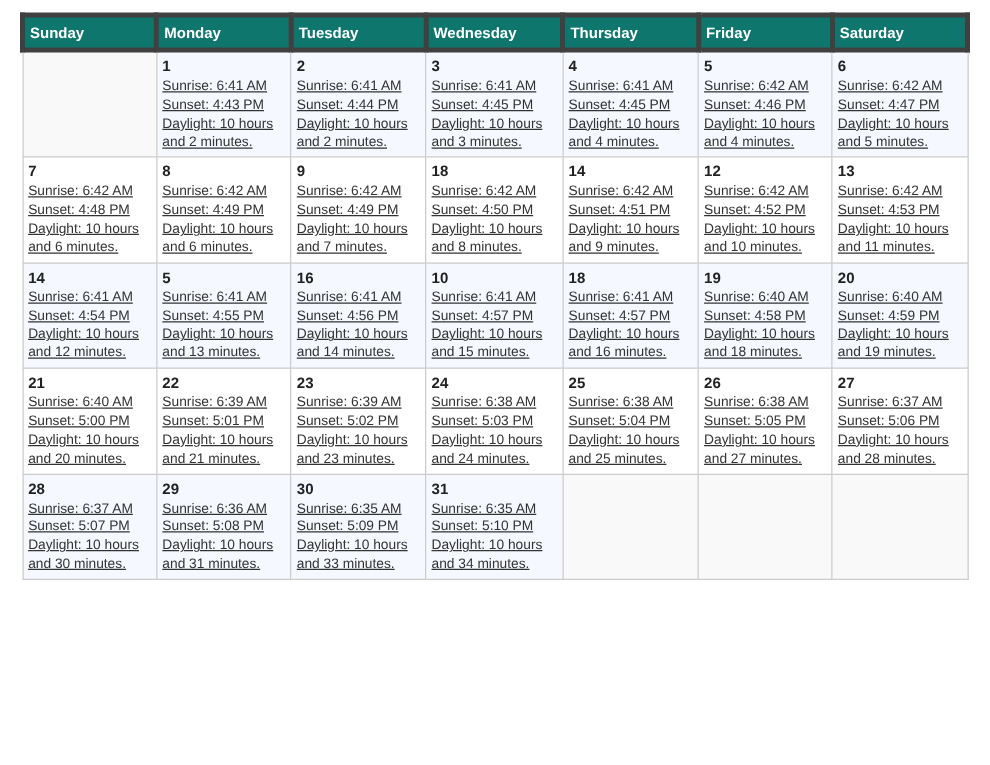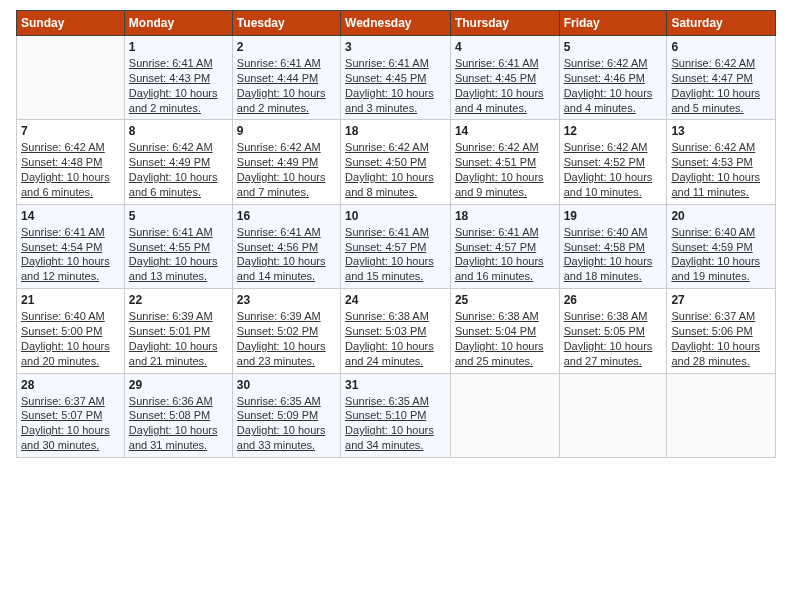--- a/index.html
+++ b/index.html
@@ -53,27 +53,27 @@
     .cal-subtitle {
       font-size: 14px;
       color: #555;
     }
     table {
       width: 100%;
       border-collapse: collapse;
       font-size: 10.5px;
     }
     thead tr th {
-      background: #c2410c;
+      background: #0f766e;
       color: #fff;
       padding: 5px 4px;
       text-align: left;
       font-size: 12px;
       font-weight: bold;
-      border: 1px solid #404040;
+      border: 4px solid #404040;
     }
     tbody tr td {
       border: 1px solid #ccc;
       vertical-align: top;
       padding: 4px 4px;
       width: 113px;
       min-height: 70px;
       background: #fff;
     }
     tbody tr:nth-child(odd) td {

